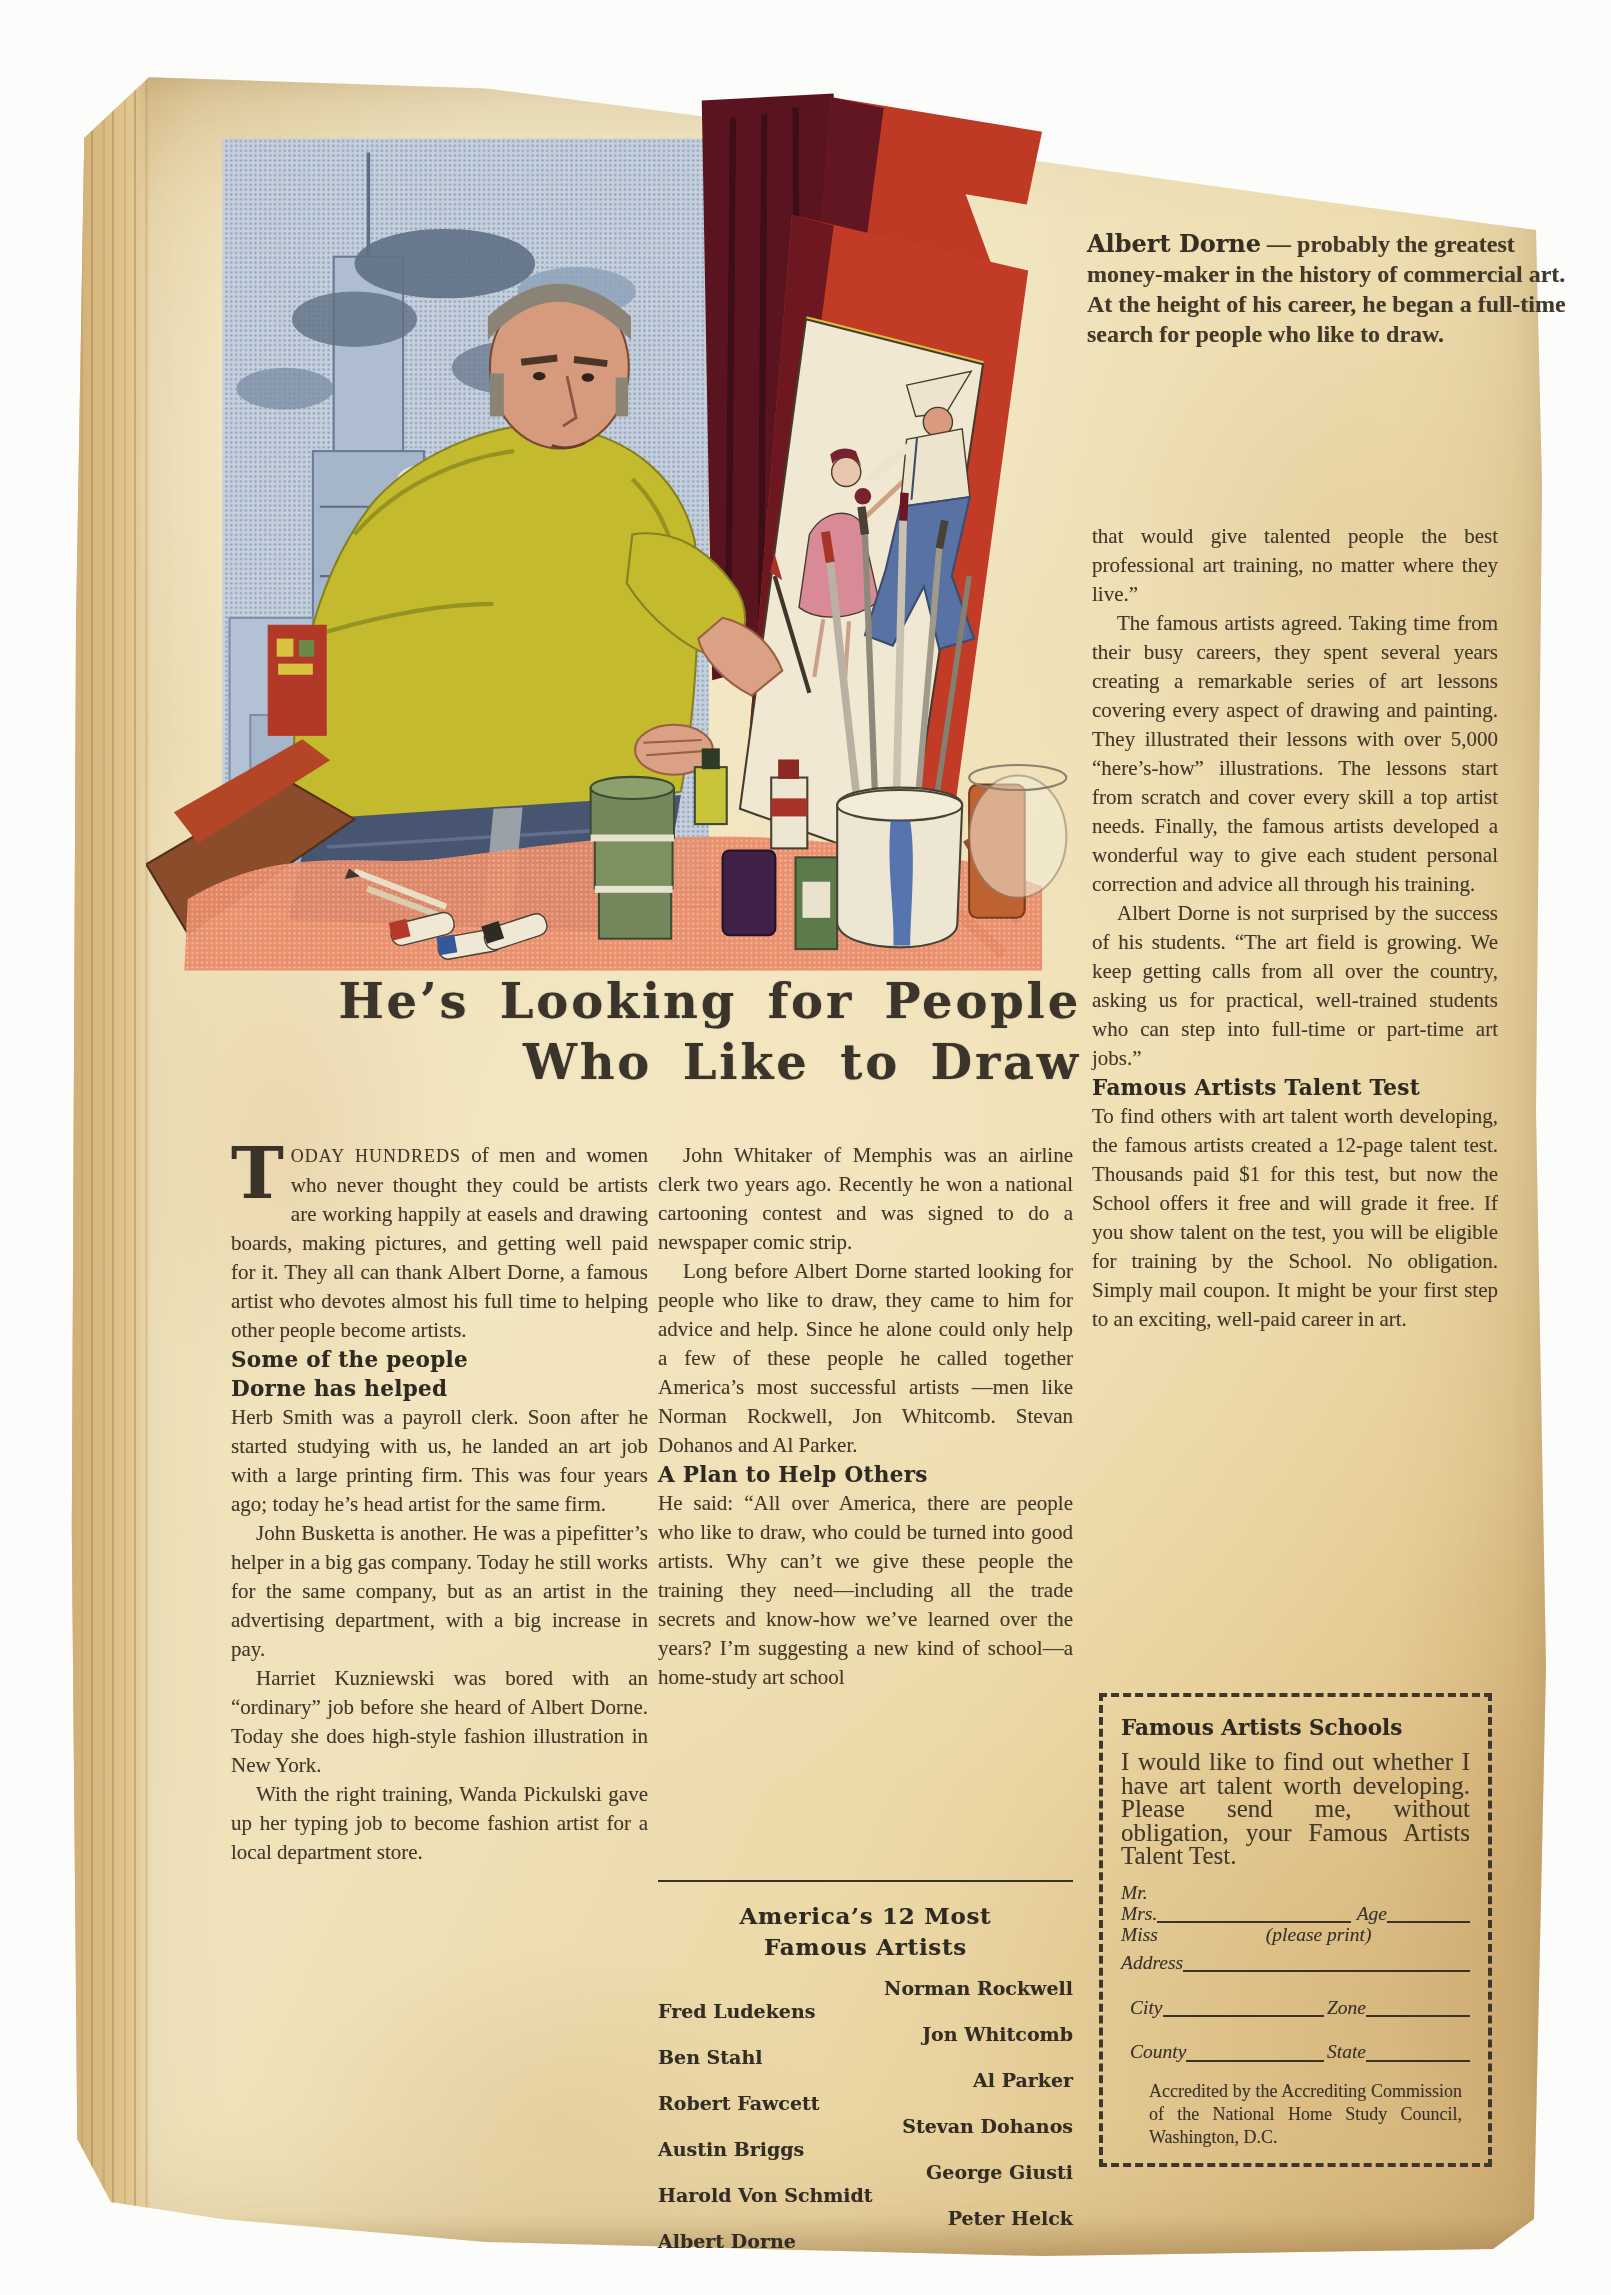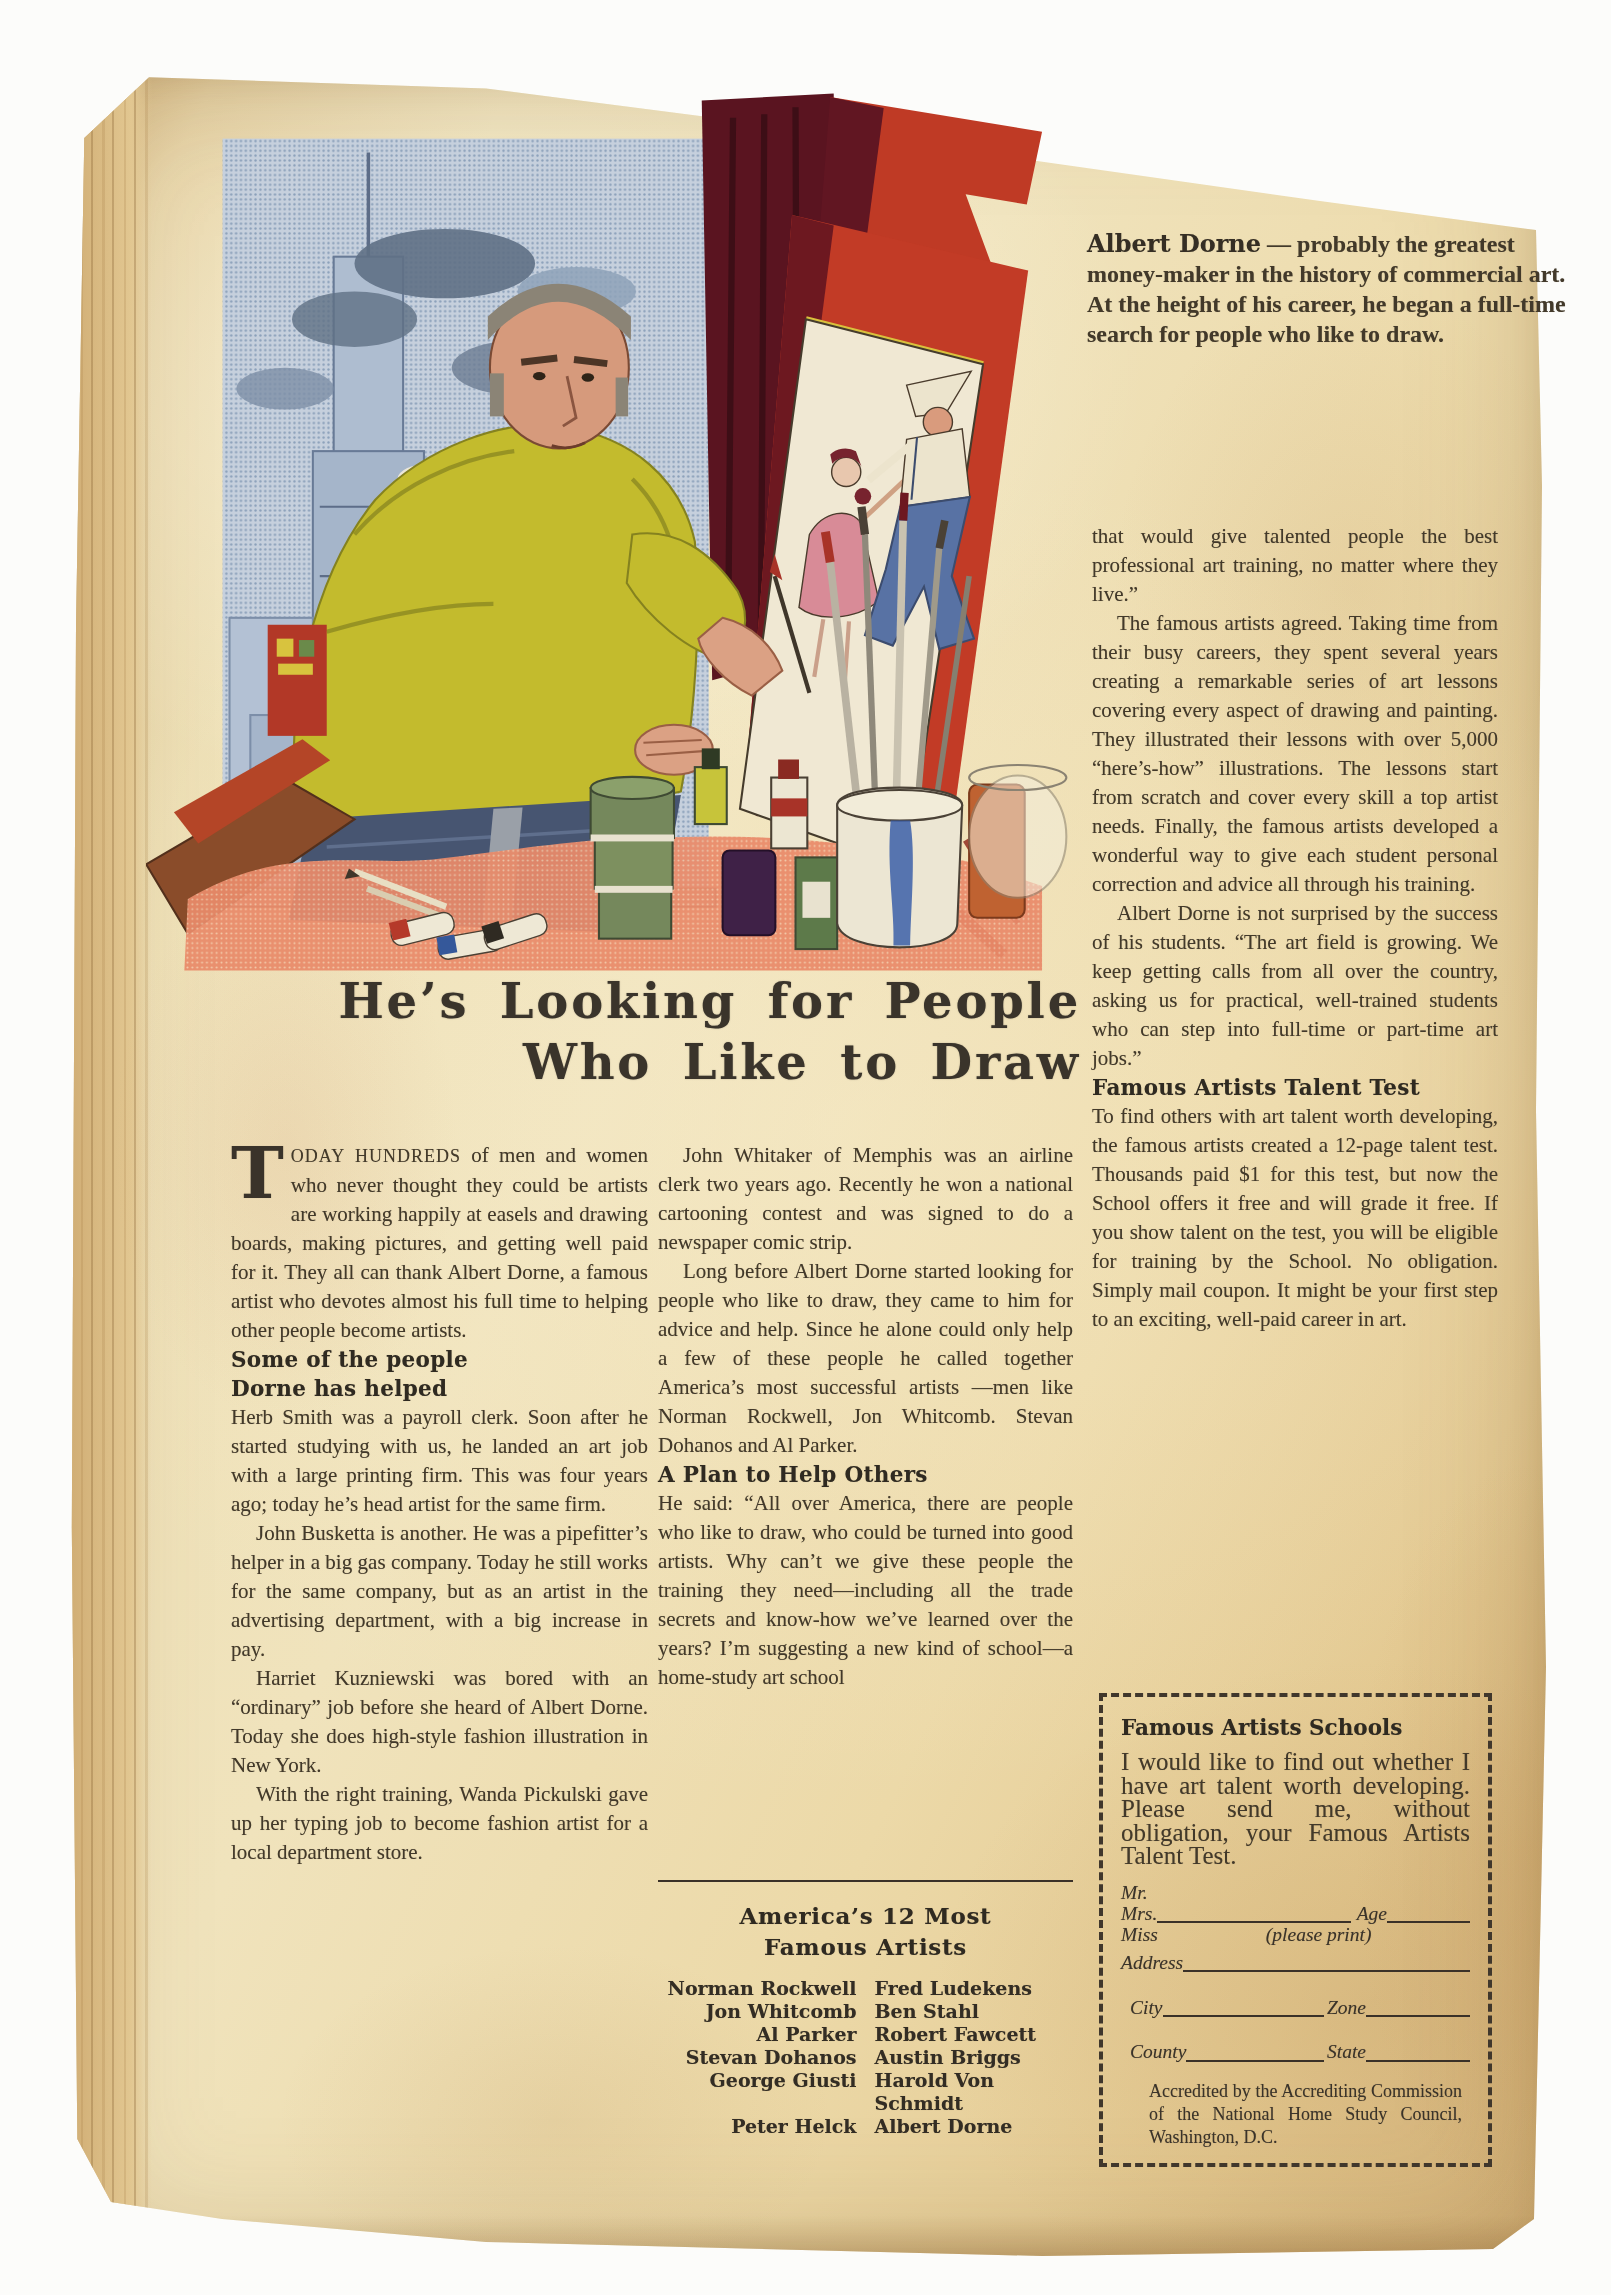--- a/index.html
+++ b/index.html
@@ -46,21 +46,21 @@
     color:#2f2a21;margin:2.8px 0 1.4px 0;text-align:left;letter-spacing:0.3px;}
   .dropcap{float:left;font-family:"DejaVu Serif",serif;font-weight:bold;font-size:71px;
     line-height:57px;margin:4.2px 7px 0 0;color:#3a332a;}
   .sc{font-size:18px;letter-spacing:1px;}
 
   
   .artists{position:absolute;left:658px;top:1880px;width:415px;}
   .artists-rule{border:none;border-top:2.8px solid #3a3128;margin:0 0 18px 0;width:100%;}
   .artists-title{font-family:"DejaVu Serif",serif;font-weight:bold;font-size:23px;line-height:31px;
     text-align:center;color:#2f2a21;letter-spacing:0.7px;}
-  .names{display:grid;grid-template-columns:1fr 1fr;column-gap:18px;margin-top:15.3px;
+  .names{display:grid;grid-template-columns:1fr;column-gap:18px;margin-top:15.3px;
     font-family:"DejaVu Serif",serif;font-weight:bold;font-size:19px;line-height:23px;color:#332d24;}
   .names .l{text-align:right;}
   .names .r{text-align:left;}
 
   
   .coupon{position:absolute;left:1099px;top:1693px;width:393px;box-sizing:border-box;
     border:4.2px dashed #40372c;padding:16.7px 18px 14px 18px;}
   .coupon-h{font-family:"DejaVu Serif",serif;font-weight:bold;font-size:21.5px;line-height:28px;color:#2f2a21;}
   .coupon-body{margin-top:8.3px;font-size:25px;line-height:23.6px;text-align:justify;}
   .cform{margin-top:14px;font-style:italic;font-size:19.5px;line-height:21px;color:#3a332a;}

